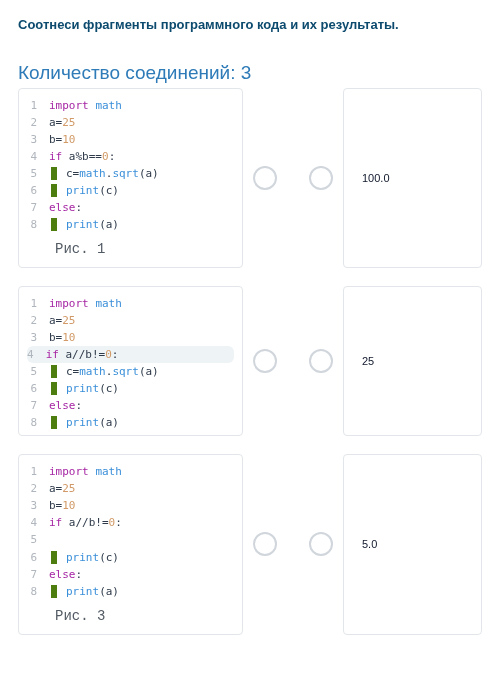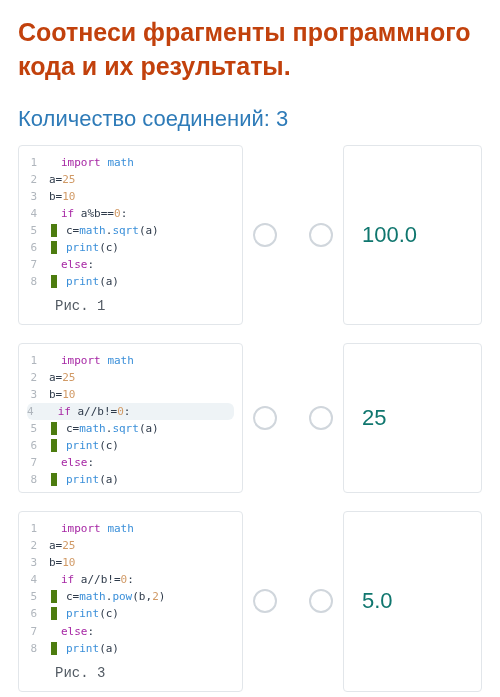--- a/index.html
+++ b/index.html
@@ -4,30 +4,30 @@
 <style>
   * { box-sizing: border-box; margin: 0; padding: 0; }
   body {
     font-family: -apple-system, BlinkMacSystemFont, "Segoe UI", Arial, sans-serif;
     background: #fff;
     width: 500px;
     padding: 16px 18px;
     color: #2e3a4a;
   }
   .title {
-    font-size: 25px;
+    font-size: 13px;
     font-weight: 600;
     line-height: 1.35;
-    color: #c2410c;
-    margin-bottom: 22px;
+    color: #0c4a6e;
+    margin-bottom: 28px;
   }
   .count {
-    font-size: 22px;
+    font-size: 19px;
     color: #2e7bb8;
-    margin-bottom: 13px;
+    margin-bottom: 4px;
   }
   .row {
     display: flex;
     align-items: center;
     gap: 10px;
     margin-bottom: 18px;
   }
   .code-card {
     border: 1px solid #e2e6ea;
     border-radius: 4px;
@@ -45,21 +45,21 @@
   }
   .lineno {
     color: #b0b6bd;
     width: 22px;
     text-align: right;
     padding-right: 12px;
     flex-shrink: 0;
     user-select: none;
   }
   .code-text { white-space: pre; }
-  .kw { color: #a626a4; margin-left: 12px; }   
+  .kw { color: #a626a4; }   
   .fn { color: #3a8fd9; }   
   .num { color: #d19a66; }
   .bar { border-left: 6px solid #4d7c0f; margin-left: 2px; padding-left: 9px; }
   .hl { background: #eef3f6; display: block; border-radius: 6px; }
   .caption {
     font-size: 14px;
     color: #525a63;
     padding: 8px 0 6px 28px;
     font-family: Liberation Mono, monospace;
   }
@@ -73,22 +73,22 @@
   }
   .gap { width: 12px; flex-shrink: 0; }
   .answer-card {
     border: 1px solid #e2e6ea;
     border-radius: 4px;
     flex: 1;
     align-self: stretch;
     display: flex;
     align-items: center;
     padding-left: 18px;
-    font-size: 22px;
-    color: #0f766e;
+    font-size: 11px;
+    color: #0f172a;
     min-height: 100px;
   }
 </style>
 </head>
 <body>
 
 <div class="title">Соотнеси фрагменты программного кода и их результаты.</div>
 <div class="count">Количество соединений: 3</div>
 
 <div id="rows">
@@ -192,21 +192,20 @@
           <div class="code-line">
             <span class="lineno">3</span>
             <span class="code-text">b=<span class="num">10</span></span>
           </div>
           <div class="code-line">
             <span class="lineno">4</span>
             <span class="code-text"><span class="kw">if</span> a//b!=<span class="num">0</span>:</span>
           </div>
           <div class="code-line">
             <span class="lineno">5</span>
-            <span class="code-text"><span class="bar">c=<span class="fn">math</span>.<span class="fn">pow</span>(b,<span class="num">2</span>)</span></span>
           </div>
           <div class="code-line">
             <span class="lineno">6</span>
             <span class="code-text"><span class="bar"><span class="fn">print</span>(c)</span></span>
           </div>
           <div class="code-line">
             <span class="lineno">7</span>
             <span class="code-text"><span class="kw">else</span>:</span>
           </div>
           <div class="code-line">

